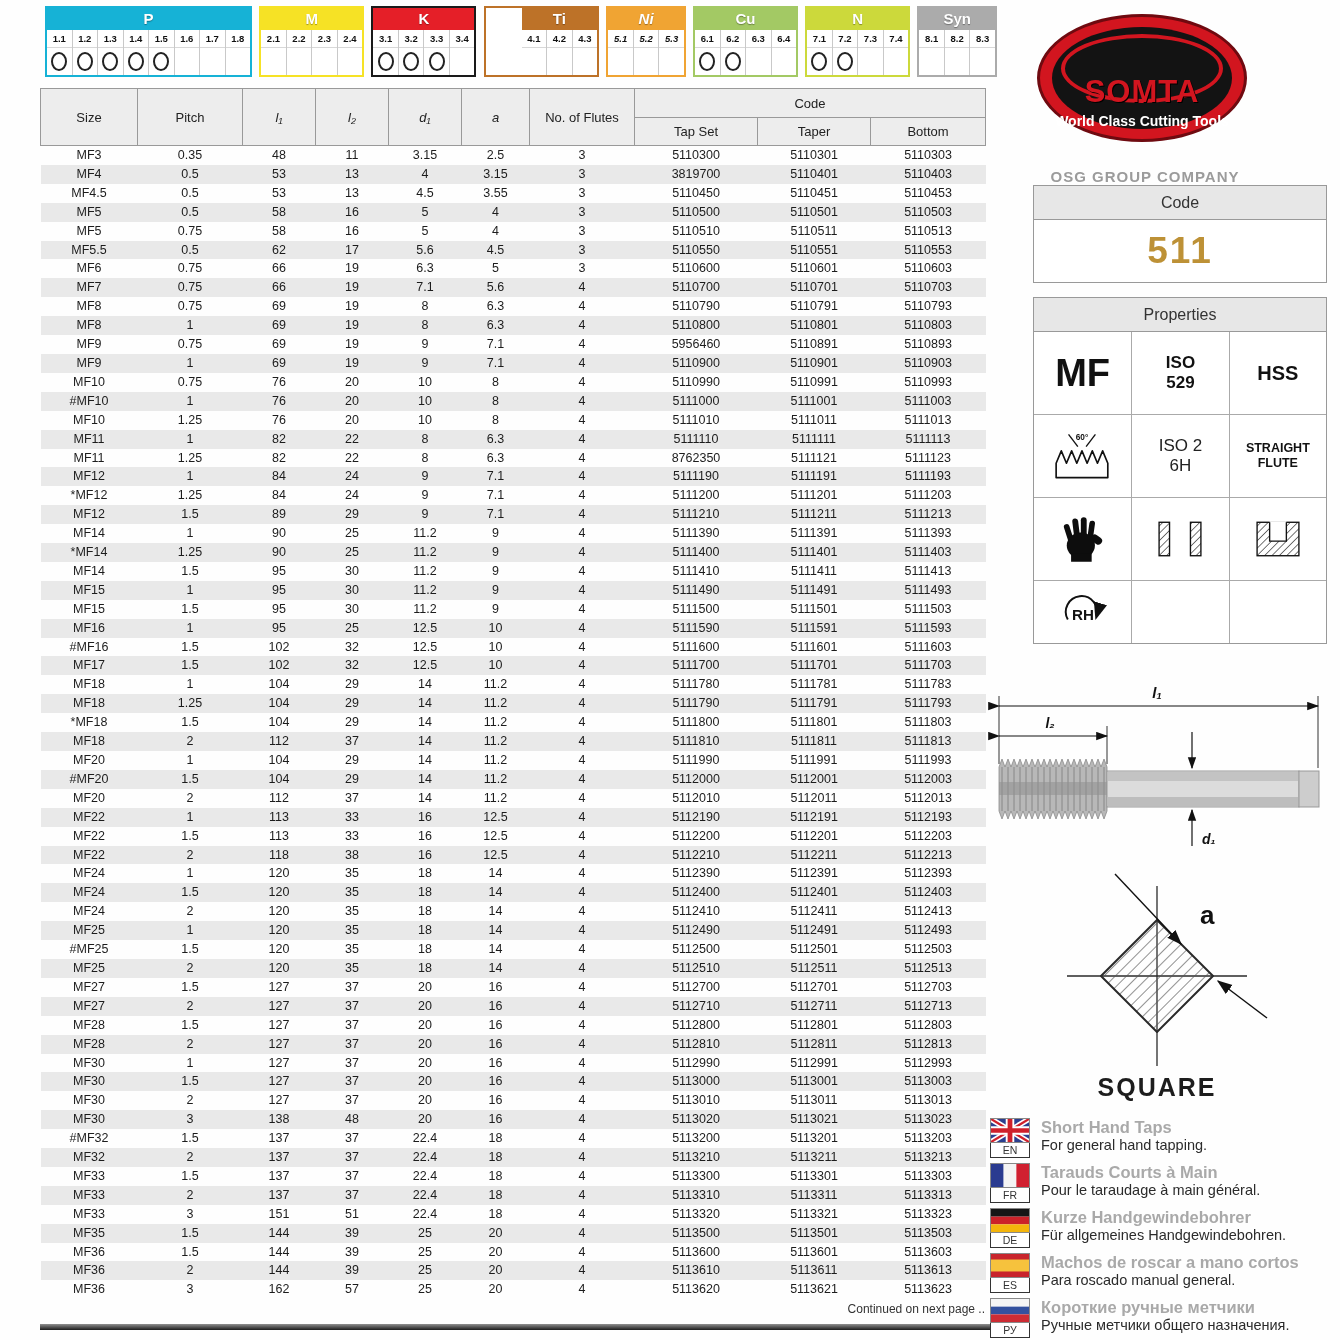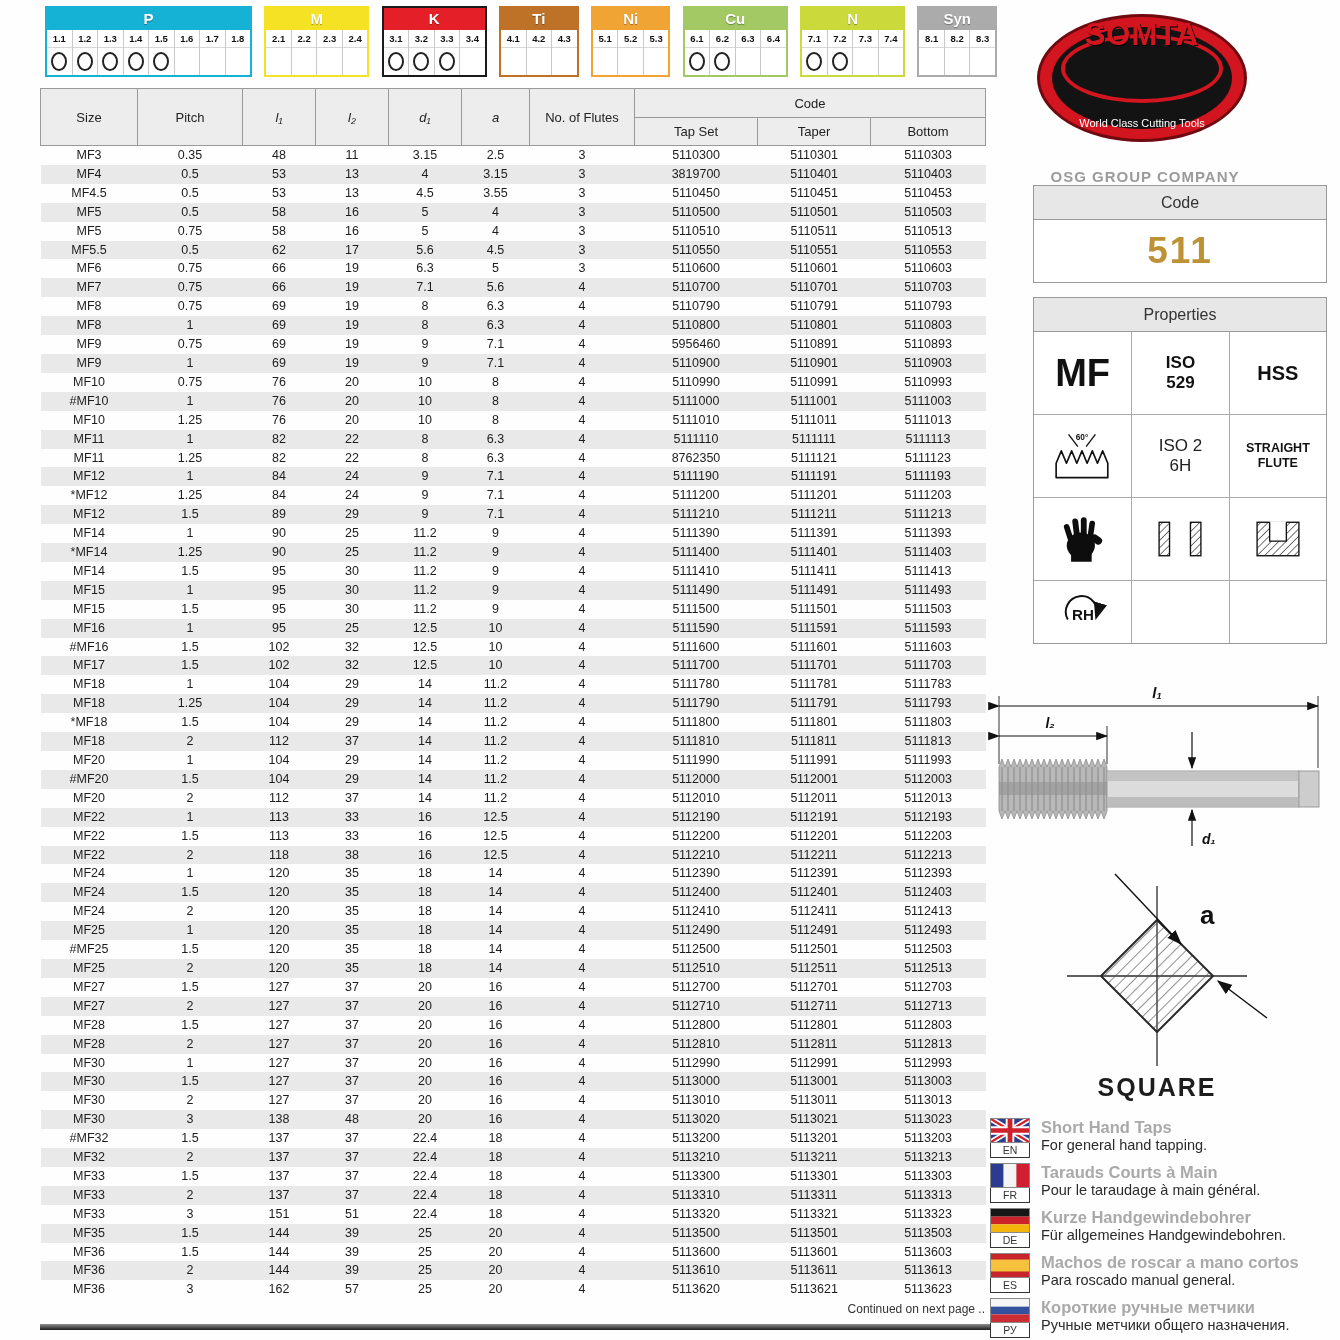--- a/index.html
+++ b/index.html
@@ -24,24 +24,24 @@
   .tap-table thead th.ital{font-style:italic;}
   .tap-table tbody td{text-align:center;padding:0;height:18.9px;line-height:18.9px;overflow:hidden;white-space:nowrap;}
   .tap-table tbody tr:nth-child(even){background:#e9e9e9;}
   .footer-note{position:absolute;left:40px;top:1302px;width:945px;text-align:right;font-size:12px;color:#333;}
   .bottom-bar{position:absolute;left:40px;top:1324px;width:990px;height:6px;background:linear-gradient(#909090,#1c1c1c);}
 
   
   .sidebar{position:absolute;left:985px;top:0;width:355px;height:1340px;}
   .logo{position:absolute;left:52px;top:14px;width:210px;height:128px;}
   .logo-outer{width:100%;height:100%;background:#d2151f;border-radius:50%;border:3px solid #6f0a10;box-sizing:border-box;display:flex;align-items:center;justify-content:center;}
-  .logo-inner{width:180px;height:102px;background:#131313;border-radius:50%;position:relative;display:flex;flex-direction:column;align-items:center;justify-content:space-between;gap:44px;}
+  .logo-inner{width:180px;height:102px;background:#131313;border-radius:50%;position:relative;display:flex;flex-direction:column;align-items:center;justify-content:flex-end;}
   .logo-ring{position:absolute;left:9px;top:7px;right:9px;bottom:26px;border:4px solid #d2151f;border-radius:50%;}
   .logo-brand{position:relative;color:#d2151f;font-weight:bold;font-size:31px;letter-spacing:1px;margin-top:-10px;text-shadow:1px 1px 0 #000;}
-  .logo-tagline{position:relative;color:#fff;font-size:11px;font-weight:normal;margin-top:3px;white-space:nowrap;}
+  .logo-tagline{position:relative;color:#fff;font-size:14px;font-weight:bold;margin-top:3px;white-space:nowrap;}
   .company{position:absolute;left:0;top:168px;width:320px;text-align:center;color:#9b9b9b;font-weight:bold;font-size:15px;letter-spacing:1px;}
 
   .side-box{position:absolute;left:48px;width:294px;border:1px solid #999;background:#fff;box-sizing:border-box;}
   .box-head{height:33px;line-height:33px;text-align:center;background:#e7e7e7;border-bottom:1px solid #999;font-size:16px;color:#333;}
   .code-box{top:185px;}
   .code-value{height:62px;line-height:62px;text-align:center;font-size:37px;font-weight:bold;color:#bd9136;letter-spacing:2px;}
   .props-box{top:297px;}
   .props-grid{display:grid;grid-template-columns:1fr 1fr 1fr;}
   .prop-cell{border-top:1px solid #aaa;border-left:1px solid #aaa;height:82px;display:flex;align-items:center;justify-content:center;text-align:center;background:#fff;}
   .prop-cell:nth-child(3n+1){border-left:none;}
@@ -158,38 +158,38 @@
             <div class="mat-mark">
               <span class="ring"></span>
             </div>
           </div>
           <div class="mat-cell">
             <div class="mat-num">3.4</div>
             <div class="mat-mark"></div>
           </div>
         </div>
       </div>
-      <div class="mat-group" style="border-color: rgb(189, 114, 40);">
+      <div class="mat-group" style="border-color: rgb(189, 114, 40); padding-left: 36px;">
         <div class="mat-head" style="background: rgb(189, 114, 40);">Ti</div>
         <div class="mat-cells">
           <div class="mat-cell">
             <div class="mat-num">4.1</div>
             <div class="mat-mark"></div>
           </div>
           <div class="mat-cell">
             <div class="mat-num">4.2</div>
             <div class="mat-mark"></div>
           </div>
           <div class="mat-cell">
             <div class="mat-num">4.3</div>
             <div class="mat-mark"></div>
           </div>
         </div>
       </div>
-      <div class="mat-group" style="border-color: rgb(240, 164, 51);">
+      <div class="mat-group" style="border-color: rgb(240, 164, 51); font-style: italic;">
         <div class="mat-head" style="background: rgb(240, 164, 51);">Ni</div>
         <div class="mat-cells">
           <div class="mat-cell">
             <div class="mat-num">5.1</div>
             <div class="mat-mark"></div>
           </div>
           <div class="mat-cell">
             <div class="mat-num">5.2</div>
             <div class="mat-mark"></div>
           </div>

